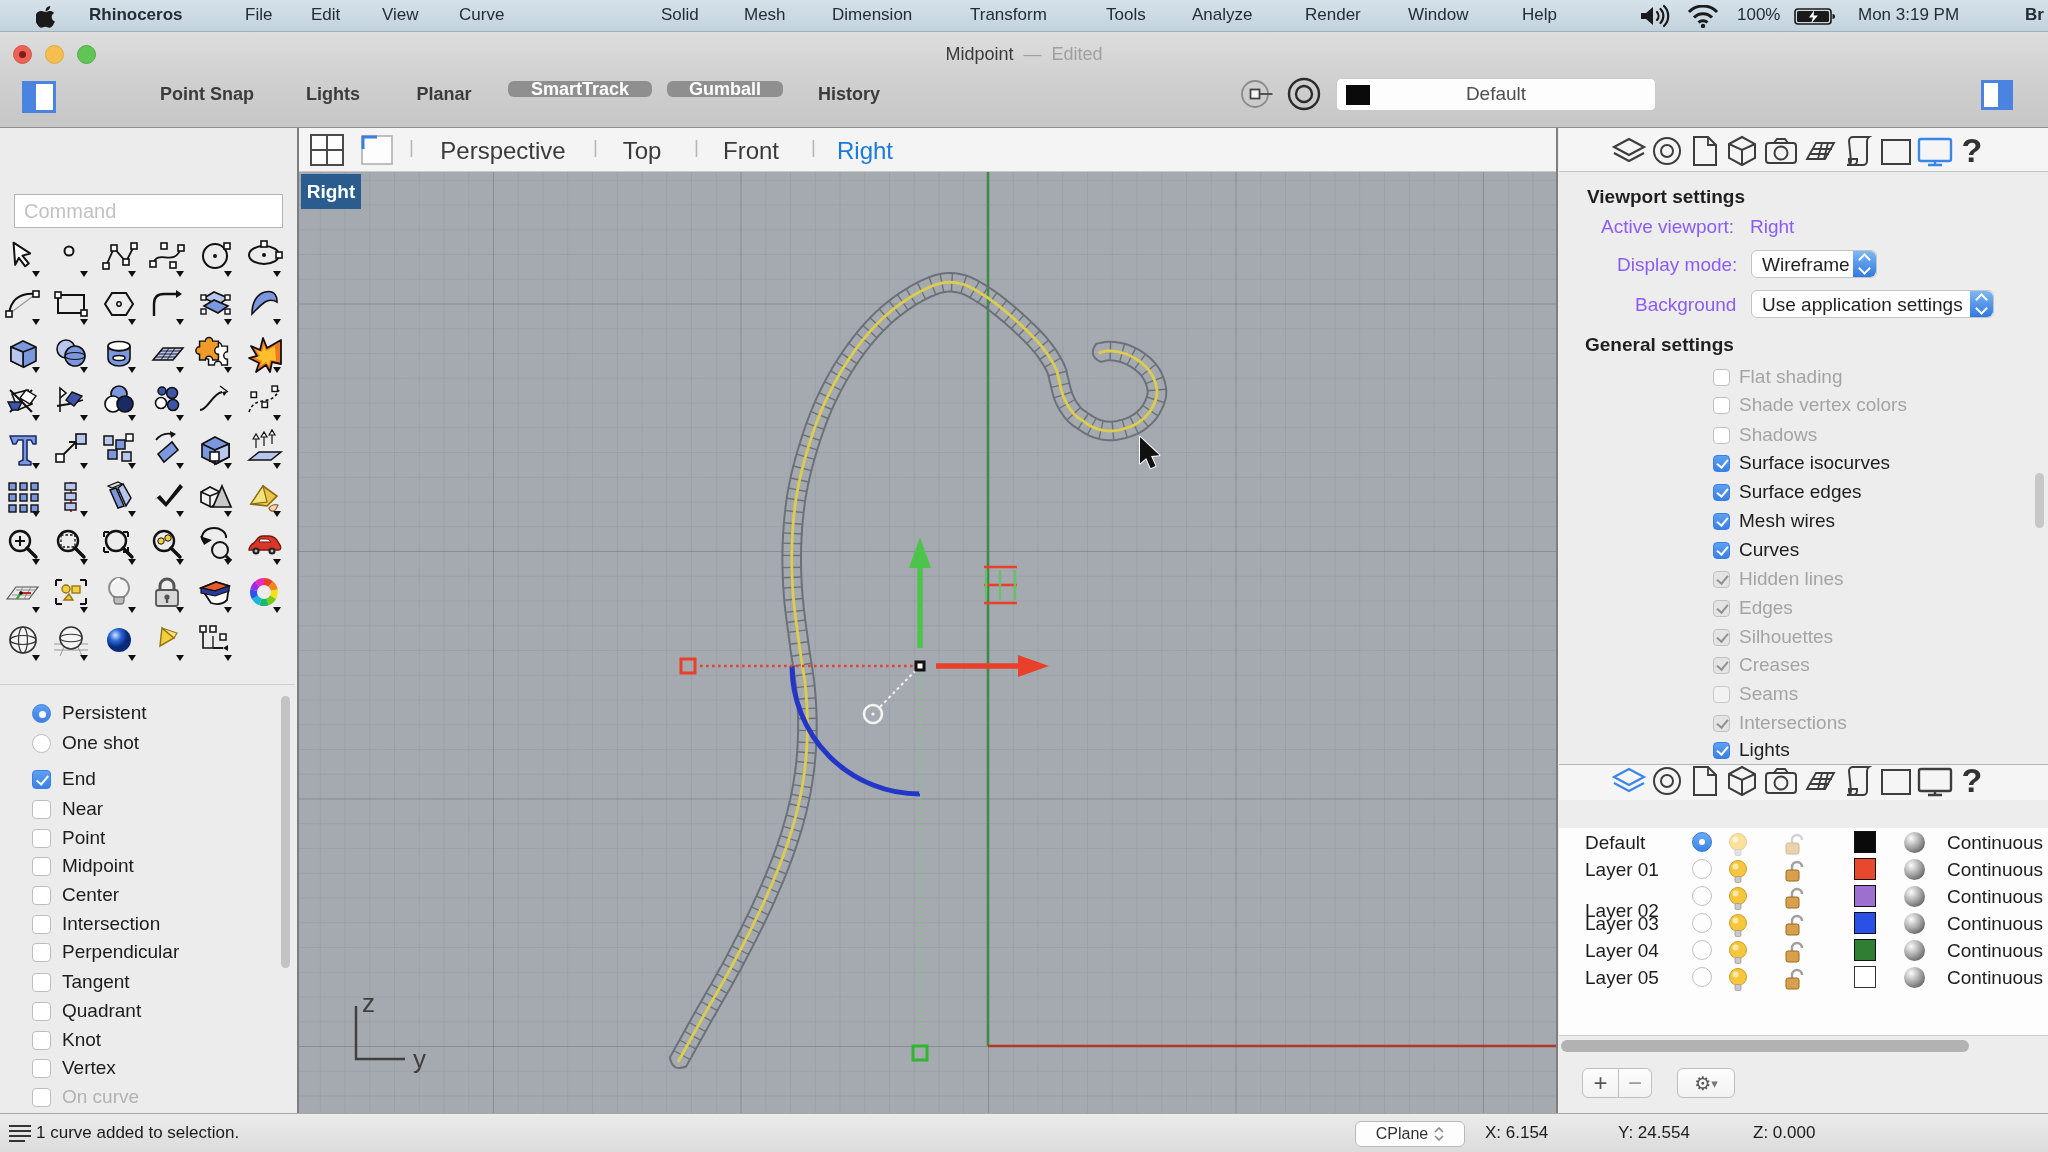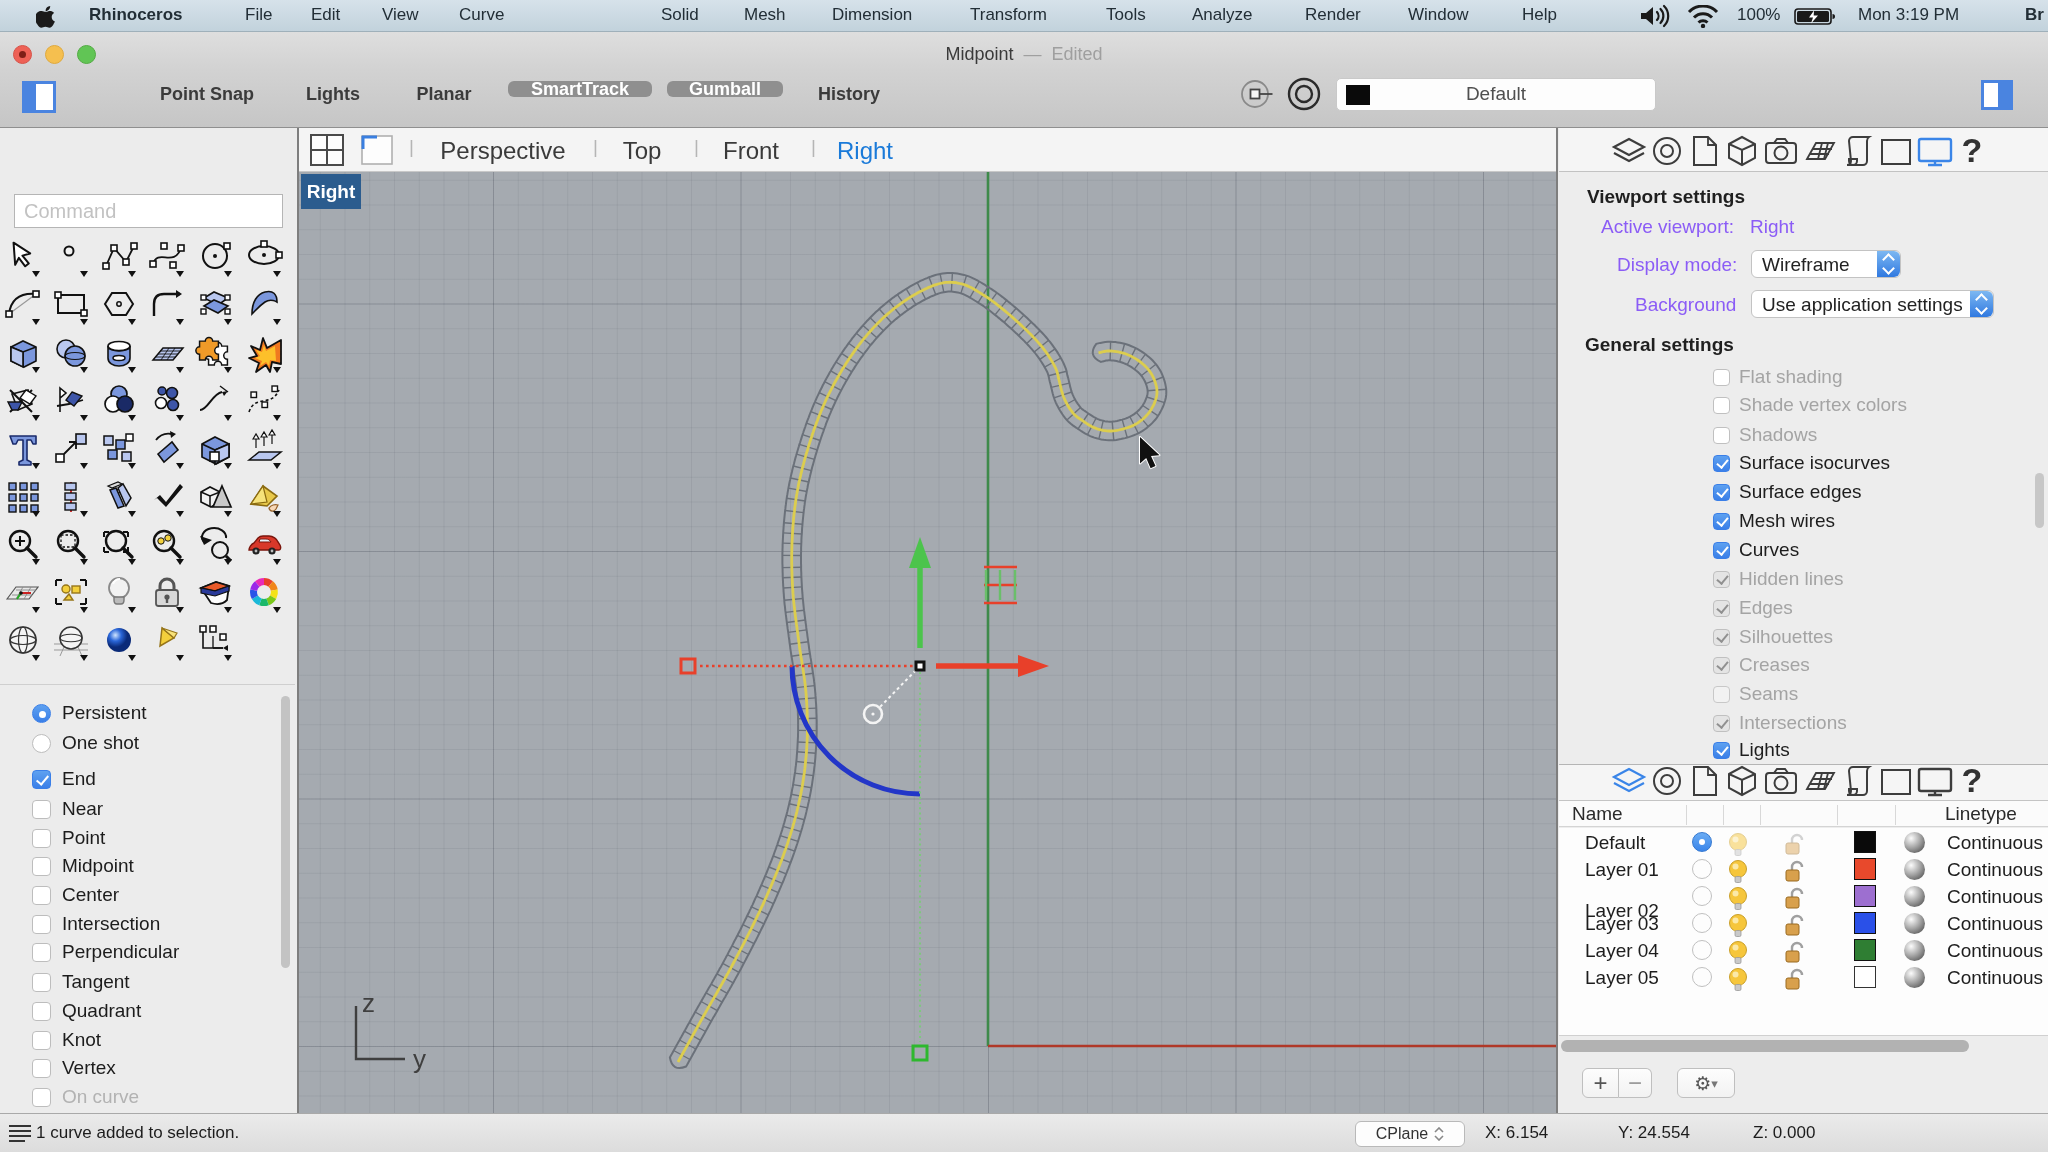--- a/index.html
+++ b/index.html
@@ -610,21 +610,21 @@
       <rect x="319" y="8" width="32" height="22" rx="2"></rect>
       <path d="M335 30v4m-7 0h14"></path>
     </g>
     <text x="372" y="31" font-size="34" font-weight="bold" fill="#333" text-anchor="middle" font-family="Liberation Sans">?</text>
   </svg>
 <div class="abs" style="left:1559px;top:171px;width:489px;height:1px;background:#c2c2c2"></div>
 <div class="abs rphead" style="left:1587px;top:186px">Viewport settings</div>
 <div class="abs rptxt" style="left:1601px;top:216px">Active viewport:</div>
 <div class="abs rptxt" style="left:1750px;top:216px">Right</div>
 <div class="abs rptxt" style="left:1617px;top:254px">Display mode:</div>
-<div class="dd" style="left:1751px;top:250px;width:150px;height:28px">
+<div class="dd" style="left:1751px;top:250px;width:126px;height:28px">
     <span class="lab">Wireframe</span>
     <span class="step"></span>
   </div>
 <div class="abs rptxt" style="left:1635px;top:294px">Background</div>
 <div class="dd" style="left:1751px;top:290px;width:243px;height:28px">
     <span class="lab">Use application settings</span>
     <span class="step"></span>
   </div>
 <div class="abs rphead" style="left:1585px;top:334px">General settings</div>
 <div class="gcb dim" style="left:1713px;top:366px"><div class="cb" style="order:-1"></div>Flat shading</div>
@@ -671,29 +671,20 @@
       <path d="M253 34c-2.5 0-4-2-4-4v-2h8v2c0 2-1.5 4-4 4z"></path>
     </g>
     <rect x="282" y="9" width="28" height="24" fill="none" stroke="#3d3d3d" stroke-width="2"></rect>
     <g stroke="#3d3d3d" fill="none" stroke-width="2.4">
       <rect x="319" y="8" width="32" height="22" rx="2"></rect>
       <path d="M335 30v4m-7 0h14"></path>
     </g>
     <text x="372" y="31" font-size="34" font-weight="bold" fill="#333" text-anchor="middle" font-family="Liberation Sans">?</text>
   </svg>
 <div id="laypanel" class="abs">
-<div id="layhdr">
-      <span style="position:absolute;left:13px;top:2px">Name</span>
-      <span style="position:absolute;left:386px;top:2px">Linetype</span>
-      <span style="position:absolute;left:127px;top:4px;width:1px;height:20px;background:#d8d8d8"></span>
-      <span style="position:absolute;left:164px;top:4px;width:1px;height:20px;background:#d8d8d8"></span>
-      <span style="position:absolute;left:201px;top:4px;width:1px;height:20px;background:#d8d8d8"></span>
-      <span style="position:absolute;left:278px;top:4px;width:1px;height:20px;background:#d8d8d8"></span>
-      <span style="position:absolute;left:336px;top:4px;width:1px;height:20px;background:#d8d8d8"></span>
-    </div>
 <div id="laylist">
 <div class="lrow" style="top:2px">
 <span style="position:absolute;left:26px;top:2px">Default</span>
 <div class="lrad on" style="left:133px;top:2px"></div>
 <svg class="abs" style="left:166px;top:2px;opacity:0.5" width="26" height="26" viewBox="0 0 26 26">
           <defs></defs>
           <circle cx="13" cy="10" r="8.5" fill="#f6c63c" stroke="#caa02a" stroke-width="1"></circle>
           <circle cx="10.5" cy="7.5" r="3" fill="#fbe9a8"></circle>
           <rect x="10" y="17.5" width="6" height="6" rx="1.5" fill="#c9c9c9" stroke="#999" stroke-width="0.8"></rect>
         </svg>

